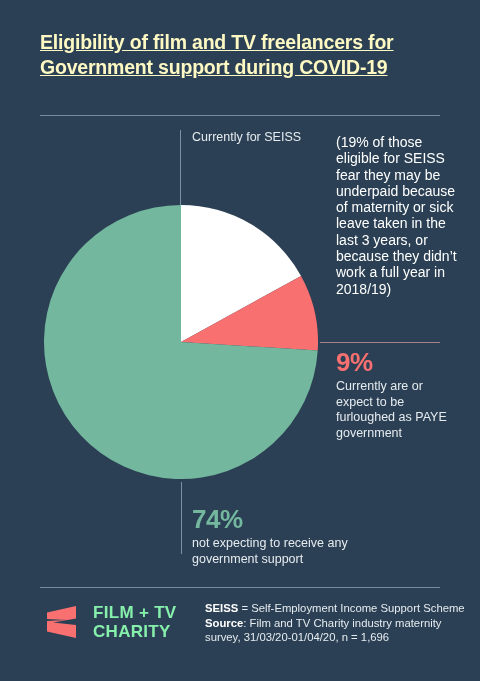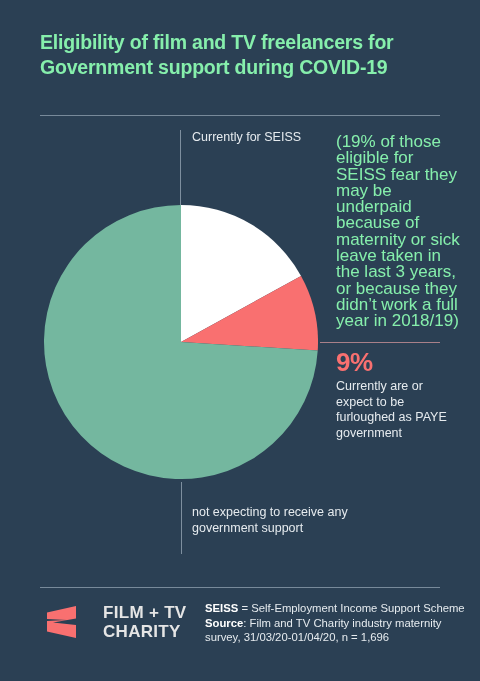--- a/index.html
+++ b/index.html
@@ -20,25 +20,26 @@
     position: absolute;
     inset: 0;
   }
 
   
   .title {
     position: absolute;
     left: 40px;
     top: 30px;
     width: 410px;
-    color: #86efac;
+    color: #fef9c3;
     font-size: 19.5px;
     font-weight: bold;
     line-height: 25px;
     letter-spacing: -0.2px;
+    text-decoration: underline;
   }
   .title-line { display: block; white-space: nowrap; }
 
   
   .rule {
     position: absolute;
     height: 1px;
     background: #93a3b1;
     opacity: 0.75;
   }
@@ -97,40 +98,40 @@
 
   .callout-seiss  { left: 192px; top: 130px; width: 140px; }
   .callout-fur    { left: 336px; top: 348px; width: 120px; }
   .callout-nosup  { left: 192px; top: 505px; width: 200px; }
 
   .note {
     position: absolute;
     left: 336px;
     top: 134px;
     width: 125px;
-    font-size: 17px;
+    font-size: 14px;
     line-height: 16.3px;
-    color: #86efac;
+    color: #ffffff;
   }
 
   
   .footer { position: absolute; left: 40px; top: 598px; width: 410px; }
 
   .logo-block {
     position: absolute;
     left: 0;
     top: 2px;
     display: flex;
     align-items: center;
   }
   .logo-mark { width: 44px; height: 44px; flex: 0 0 auto; }
   .logo-mark svg { display: block; }
   .logo-text {
-    margin-left: 19px;
-    color: #e5e5e5;
+    margin-left: 9px;
+    color: #86efac;
     font-size: 17px;
     font-weight: bold;
     line-height: 19px;
     letter-spacing: 0.3px;
   }
   .logo-text span { display: block; white-space: nowrap; }
 
   .source {
     position: absolute;
     left: 165px;
@@ -171,20 +172,21 @@
   </div>
 
   <div class="note">(19% of those eligible for SEISS fear they may be underpaid because of maternity or sick leave taken in the last 3 years, or because they didn’t work a full year in 2018/19)</div>
 
   <div class="callout callout-fur">
     <div class="pct pct-coral">9%</div>
     <div class="desc">Currently are or expect to be furloughed as PAYE government</div>
   </div>
 
   <div class="callout callout-nosup">
+    <div class="pct pct-green">74%</div>
     <div class="desc">not expecting to receive any government support</div>
   </div>
 
   <div class="rule rule-footer"></div>
 
   <div class="footer">
 
     <div class="logo-block">
       <div class="logo-mark">
         <svg width="44" height="44" viewBox="0 0 44 44" xmlns="http://www.w3.org/2000/svg">

